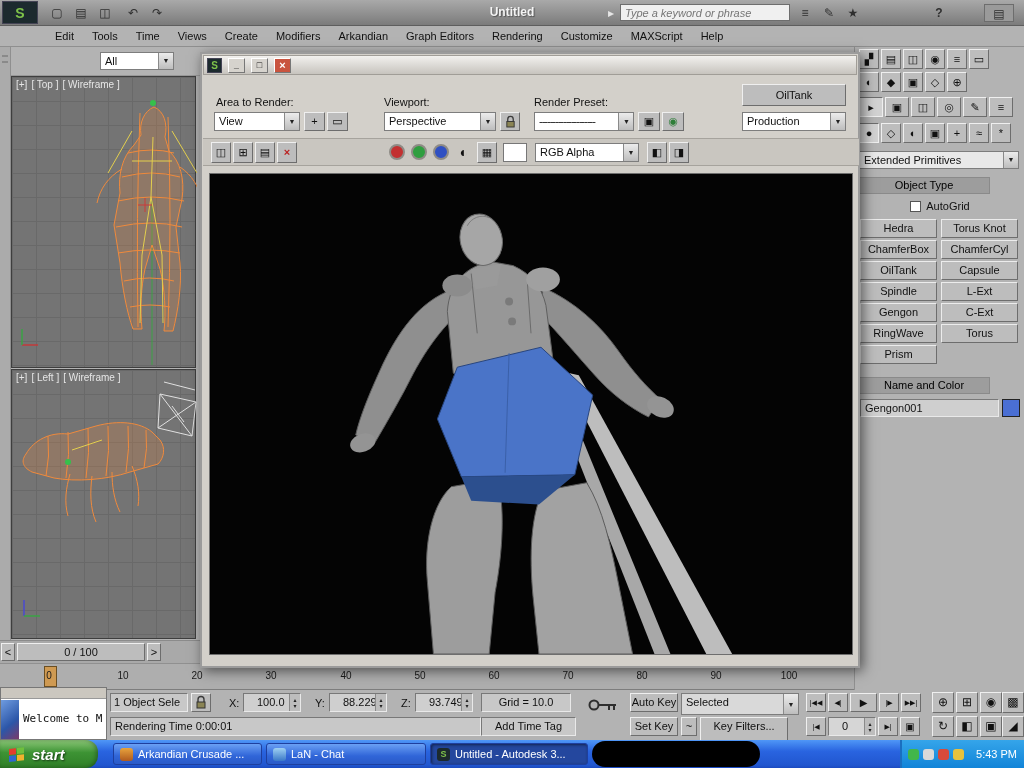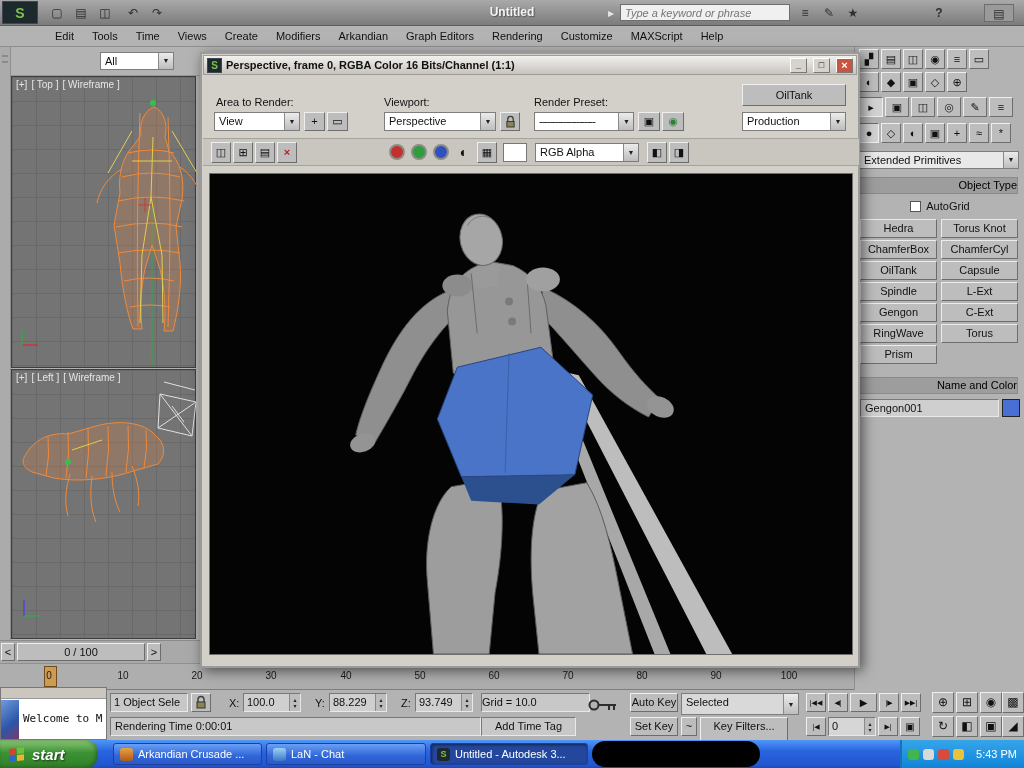--- a/index.html
+++ b/index.html
@@ -27,29 +27,29 @@
   .menu-item{padding:0 9px;line-height:20px;cursor:default}
   
   .vp{background-color:#747474;border:1px solid #3e3e3e;
       background-image:linear-gradient(#696969 1px,transparent 1px),linear-gradient(90deg,#696969 1px,transparent 1px);
       background-size:24px 24px}
   .vp svg{position:absolute;left:0;top:0}
   .vp-label{position:absolute;left:4px;top:2px;color:#e6e6e6;font-size:10px;display:flex;gap:4px}
   
   .tick{position:absolute;top:6px;transform:translateX(-50%);font-size:10px;color:#1a1a1a}
   
-  .fld{position:absolute;height:19px;line-height:17px;padding:0 13px 0 3px;background:#cfcfcf;border:1px solid;border-color:#787878 #e9e9e9 #e9e9e9 #787878;overflow:hidden}
+  .fld{position:absolute;height:19px;line-height:17px;padding:0 13px 0 13px;background:#cfcfcf;border:1px solid;border-color:#787878 #e9e9e9 #e9e9e9 #787878;overflow:hidden}
   .spin{position:absolute;right:0;top:0;bottom:0;width:11px;border-left:1px solid #8a8a8a;background:#bdbdbd;
         display:flex;flex-direction:column;align-items:center;justify-content:center;font-size:6px;line-height:6px;color:#222}
   .tbtn{position:absolute;top:3px;height:19px;line-height:17px;font-size:7px}
   .navb{position:absolute;width:22px;height:21px;line-height:19px;font-size:12px}
   
   .pico{position:absolute;width:20px;height:20px;line-height:18px;font-size:11px}
   .ptab{position:absolute;width:24px;height:20px;line-height:18px;font-size:11px}
-  .phdr{position:absolute;left:3px;width:160px;height:17px;background:#9d9d9d;border:1px solid #8a8a8a;text-align:right;line-height:15px;color:#000}
+  .phdr{position:absolute;left:3px;width:132px;height:17px;background:#9d9d9d;border:1px solid #8a8a8a;text-align:center;line-height:15px;color:#000}
   .pbtn{width:77px;height:19px;line-height:17px;background:#bdbdbd;border:1px solid;border-color:#ececec #6d6d6d #6d6d6d #ececec;text-align:center;font-size:11px;overflow:hidden}
   .cb{width:11px;height:11px;background:#fff;border:1px solid #555;display:inline-block}
   .swatch{width:18px;height:18px;border:1px solid #222}
   
   .rwin{left:200px;top:52px;width:660px;height:616px;background:#d3d0ca;border:2px solid #9b9b9b;box-shadow:3px 3px 12px rgba(0,0,0,.55);z-index:20}
   .rtitle{position:absolute;left:1px;top:1px;right:1px;height:20px;background:linear-gradient(#f2f1ee,#c7c4be);
           border:1px solid #a09d97;display:flex;align-items:center;gap:4px;padding:0 3px;font-weight:bold;font-size:11px}
   .rtitle .ttl{flex:1;overflow:hidden;white-space:nowrap}
   .wbtn{width:17px;height:15px;border:1px solid;border-color:#fff #777 #777 #fff;background:#d6d3cd;font-size:9px;line-height:12px;text-align:center;margin-left:2px}
   .wbtn.close{background:#c9543f;color:#fff;font-weight:bold;font-size:11px}
@@ -231,21 +231,21 @@
         </span>
     </div>
     <span class="lbl" style="left:401px;top:7px">Z:</span>
     <div class="fld" style="left:415px;top:3px;width:58px">
       <span>93.749</span>
       <span class="spin">
           <span>▴</span>
           <span>▾</span>
         </span>
     </div>
-    <div class="sunken" style="position:absolute;left:481px;top:3px;width:109px;height:19px;line-height:17px;">Grid = 10.0</div>
+    <div class="sunken" style="position:absolute;left:481px;top:3px;width:90px;height:19px;line-height:17px;text-align:center">Grid = 10.0</div>
     <div class="abs" style="left:588px;top:8px;width:36px;height:16px">
       <svg width="30" height="14" viewBox="0 0 30 14">
         <circle cx="6" cy="7" r="4.5" fill="none" stroke="#2e2e2e" stroke-width="2"></circle>
         <path d="M11 7 H28 M21 7 v5 M26 7 v5" stroke="#2e2e2e" stroke-width="2" fill="none"></path>
       </svg>
     </div>
     <div class="btn" style="position:absolute;left:630px;top:3px;width:48px;height:19px;line-height:17px">Auto Key</div>
     <div class="dd" style="left:681px;top:3px;width:118px;height:22px;line-height:17px;background:#d9d9d9">
       <span>Selected</span>
       <span class="arrow">▼</span>
@@ -337,21 +337,20 @@
     <div class="phdr" style="top:330px">Name and Color</div>
     <div style="position:absolute;left:5px;top:352px;width:160px;display:flex;gap:3px;align-items:center">
       <div class="sunken" style="flex:1;height:18px;line-height:16px;padding-left:4px;background:#cfcfcf">Gengon001</div>
       <div class="swatch" style="background:#4a6fd4"></div>
     </div>
   </div>
 
   <div class="abs rwin">
     <div class="rtitle">
       <div style="width:15px;height:15px;background:#1c2a2e;border:1px solid #445;color:#7ec24a;font-weight:bold;font-size:10px;line-height:14px;text-align:center">S</div>
-      <span class="ttl">Perspective, frame 0, RGBA Color 16 Bits/Channel (1:1)</span>
       <div class="wbtn">_</div>
       <div class="wbtn">□</div>
       <div class="wbtn close">×</div>
     </div>
 
     <span class="lbl" style="left:14px;top:42px">Area to Render:</span>
     <span class="lbl" style="left:182px;top:42px">Viewport:</span>
     <span class="lbl" style="left:332px;top:42px">Render Preset:</span>
     <div class="btn" style="position:absolute;left:540px;top:30px;width:104px;height:22px;line-height:20px">OilTank</div>
 

